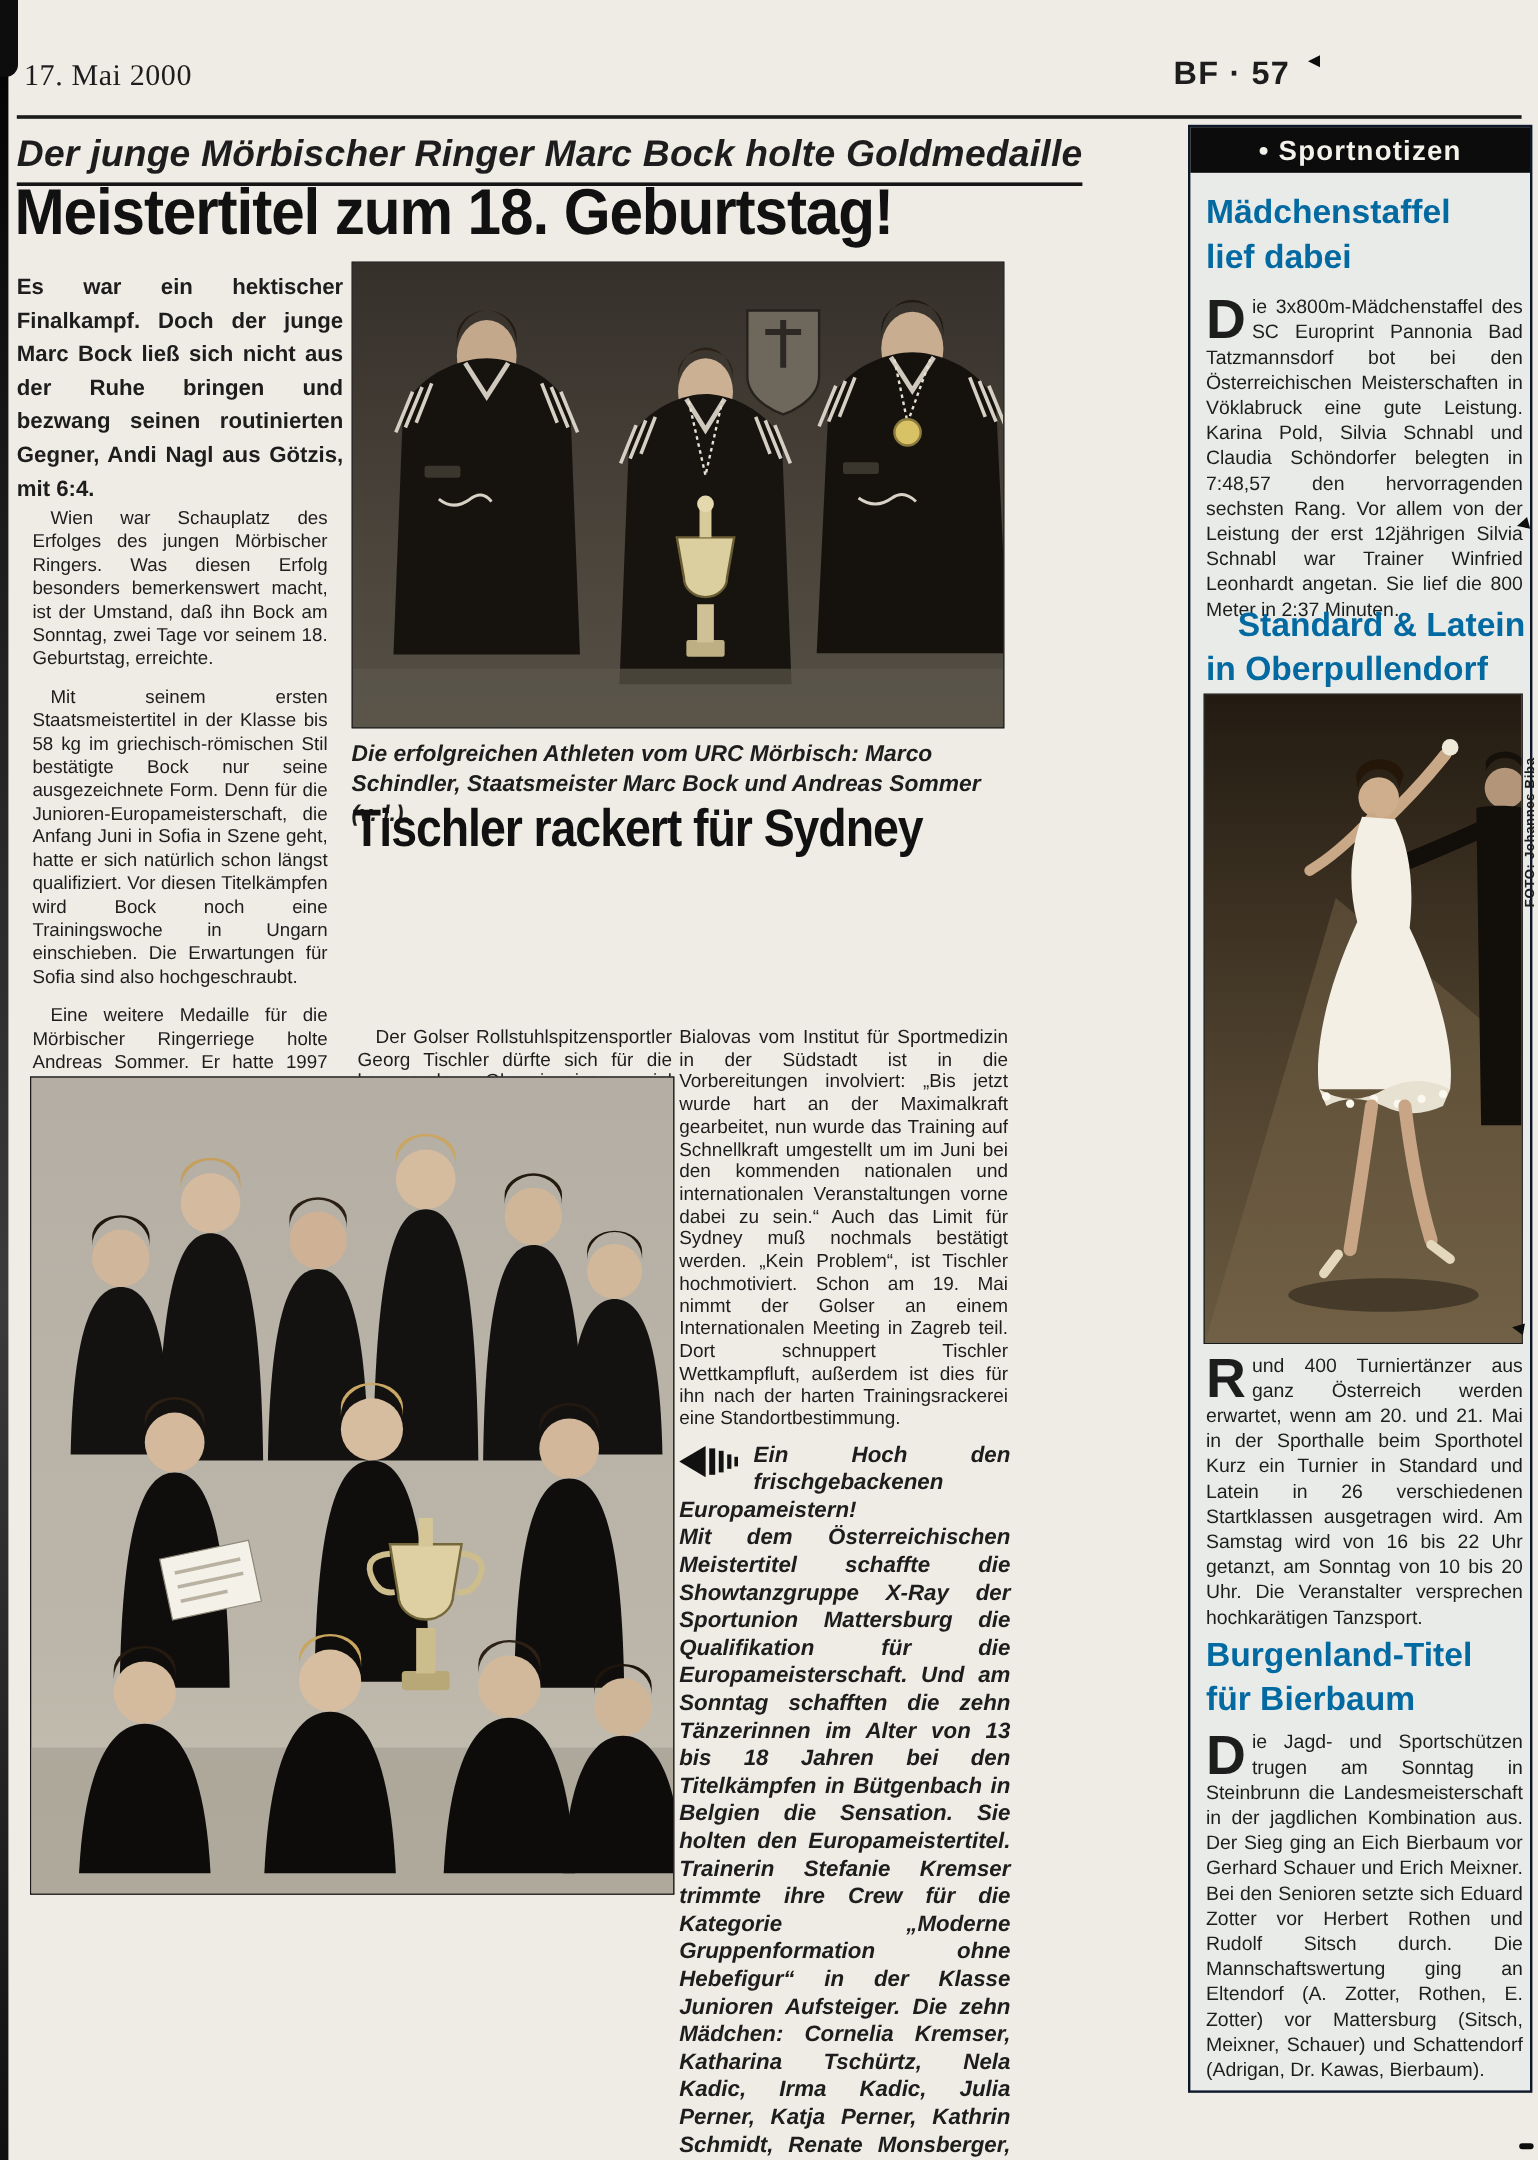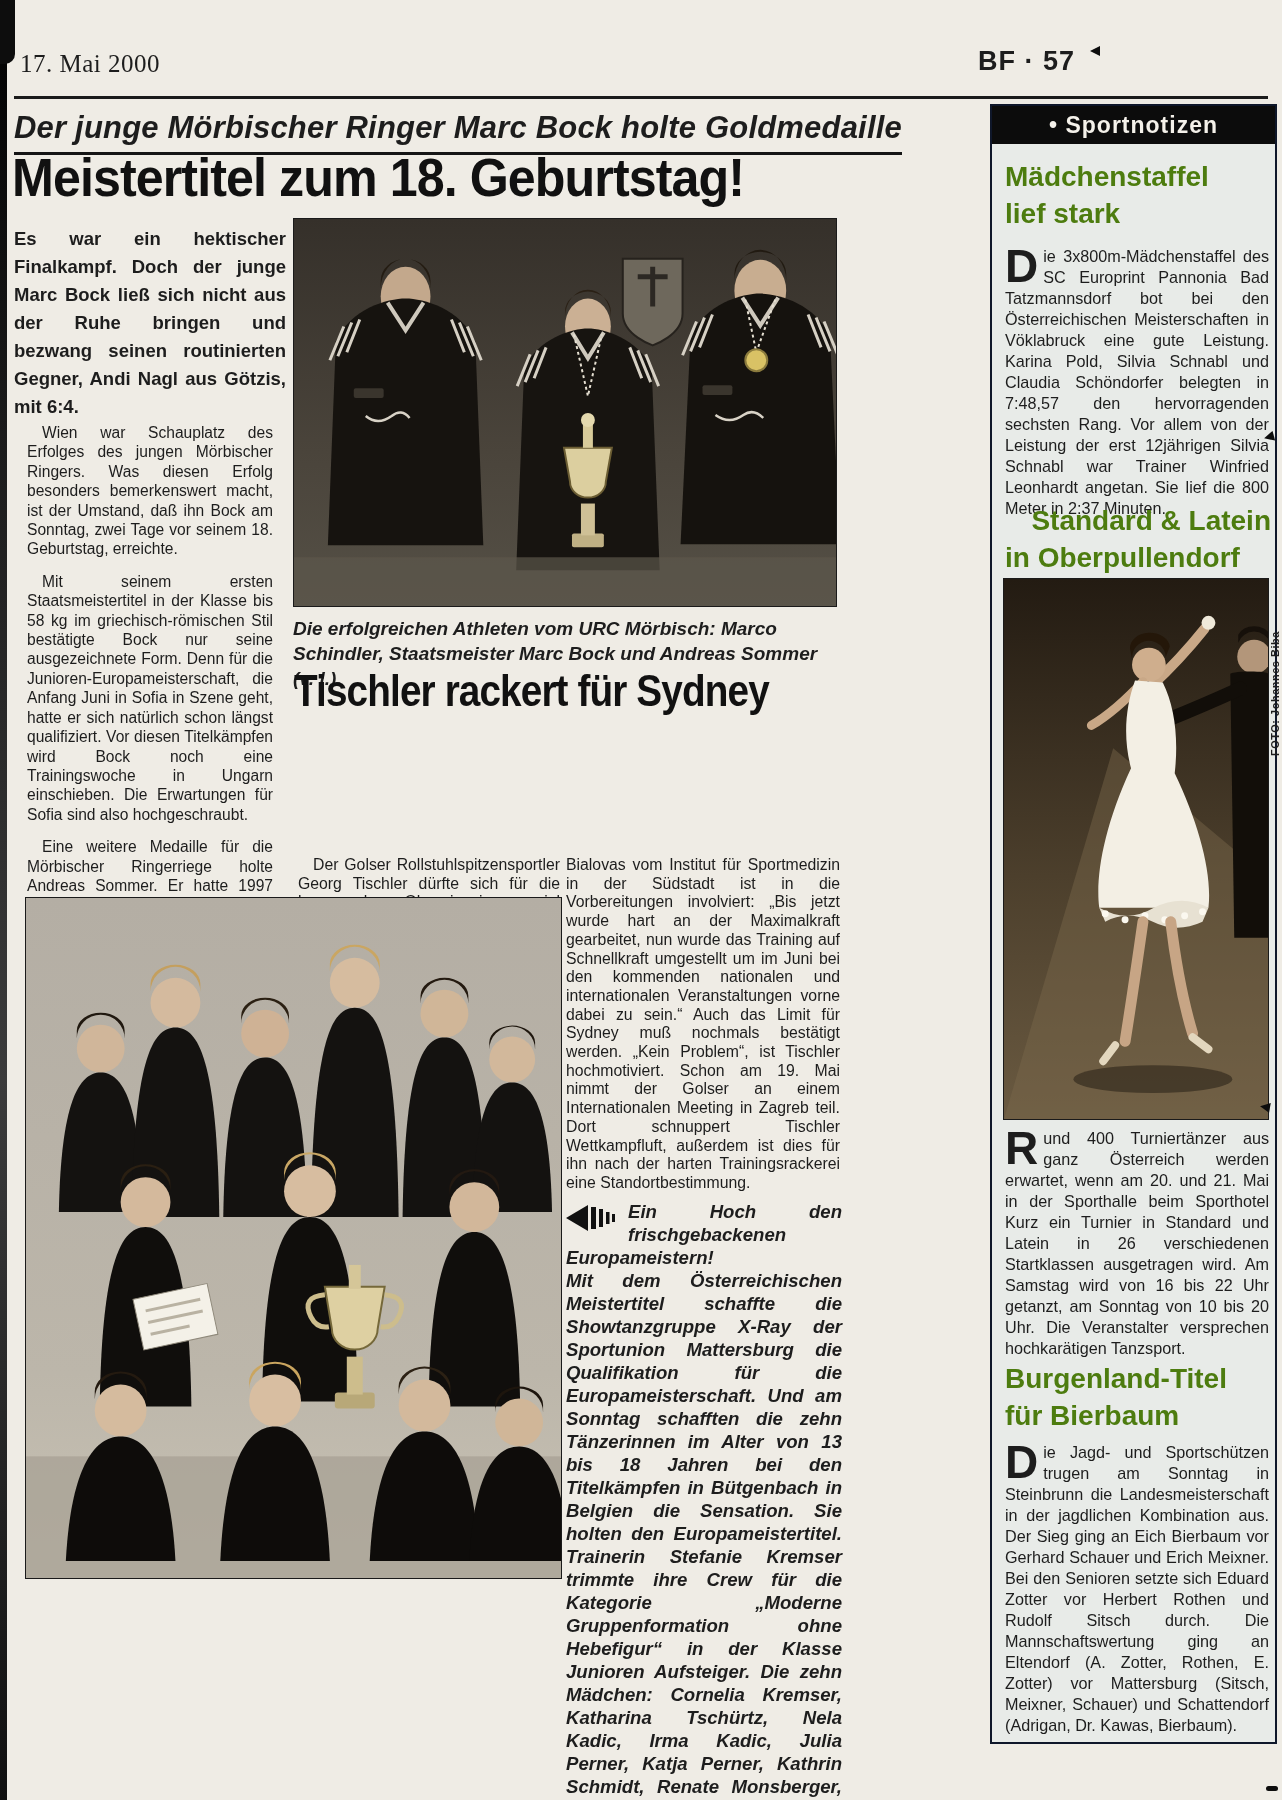--- a/index.html
+++ b/index.html
@@ -51,21 +51,21 @@
 
   .xray{left:566px;top:1200px;width:276px;font-size:18.6px;line-height:23px;
     font-weight:bold;font-style:italic;text-align:justify;}
   .xray .arrow{float:left;margin:5px 10px 2px 0;}
   .xray-body{margin-top:0;}
 
   .sidebar{left:958px;top:104px;width:287px;height:1640px;background:#e8ebe8;
     border:2px solid #0f172a;margin-left:32px;}
   .sb-bar{position:absolute;left:0;top:0;width:100%;height:38px;background:#0c0c0c;color:#f4f1ea;
     font-size:23px;font-weight:bold;text-align:center;line-height:38px;letter-spacing:1px;}
-  .sb-title{position:absolute;left:13px;width:266px;font-size:28px;font-weight:bold;line-height:37px;color:#4d7c0f;}
+  .sb-title{position:absolute;left:13px;width:266px;font-size:28px;font-weight:bold;line-height:37px;color:#0369a1;}
   .sb-body{position:absolute;left:13px;width:264px;font-size:16.2px;line-height:21px;
     text-align:justify;margin:0;}
   .dropcap{float:left;font-size:46px;line-height:37px;font-weight:bold;margin:2px 5px 0 0;}
   .photo-dancer{position:absolute;left:11px;top:472px;width:266px;height:542px;}
   .v-credit{position:absolute;left:277px;top:480px;height:170px;font-size:11px;font-weight:bold;
     writing-mode:vertical-rl;transform:rotate(180deg);letter-spacing:.5px;white-space:nowrap;}
 
   .artifact{background:#0d0d0d;}
   .tri-left{width:0;height:0;background:none;border-top:5px solid transparent;
     border-bottom:5px solid transparent;border-right:10px solid #0d0d0d;}
@@ -276,21 +276,21 @@
     <span>Ein Hoch den frischgebackenen Europameistern!</span>
     <div class="xray-body">Mit dem Österreichischen Meistertitel schaffte die Showtanzgruppe X-Ray der Sportunion Mattersburg die Qualifikation für die Europameisterschaft. Und am Sonntag schafften die zehn Tänzerinnen im Alter von 13 bis 18 Jahren bei den Titelkämpfen in Bütgenbach in Belgien die Sensation. Sie holten den Europameistertitel. Trainerin Stefanie Kremser trimmte ihre Crew für die Kategorie „Moderne Gruppenformation ohne Hebefigur“ in der Klasse Junioren Aufsteiger. Die zehn Mädchen: Cornelia Kremser, Katharina Tschürtz, Nela Kadic, Irma Kadic, Julia Perner, Katja Perner, Kathrin Schmidt, Renate Monsberger, Claudia Koller, Patricia Trinkl.</div>
     
   </div>
 
   <div class="abs sidebar">
     <div class="sb-bar">• Sportnotizen</div>
 
     <div class="sb-title" style="top:52px;">
       <span style="display:block;">Mädchenstaffel</span>
-      <span style="display:block;">lief stark</span>
+      <span style="display:block;">lief dabei</span>
     </div>
     <p class="sb-body" style="top:140px;">
       <span class="dropcap">D</span><span>ie 3x800m-Mädchenstaffel des SC Europrint Pannonia Bad Tatzmannsdorf bot bei den Österreichischen Meisterschaften in Vöklabruck eine gute Leistung. Karina Pold, Silvia Schnabl und Claudia Schöndorfer belegten in 7:48,57 den hervorragenden sechsten Rang. Vor allem von der Leistung der erst 12jährigen Silvia Schnabl war Trainer Winfried Leonhardt angetan. Sie lief die 800 Meter in 2:37 Minuten.</span>
     </p>
 
     <div class="sb-title" style="top:396px;">
       <span style="display:block;text-align:right;">Standard &amp; Latein</span>
       <span style="display:block;">in Oberpullendorf</span>
     </div>
 

